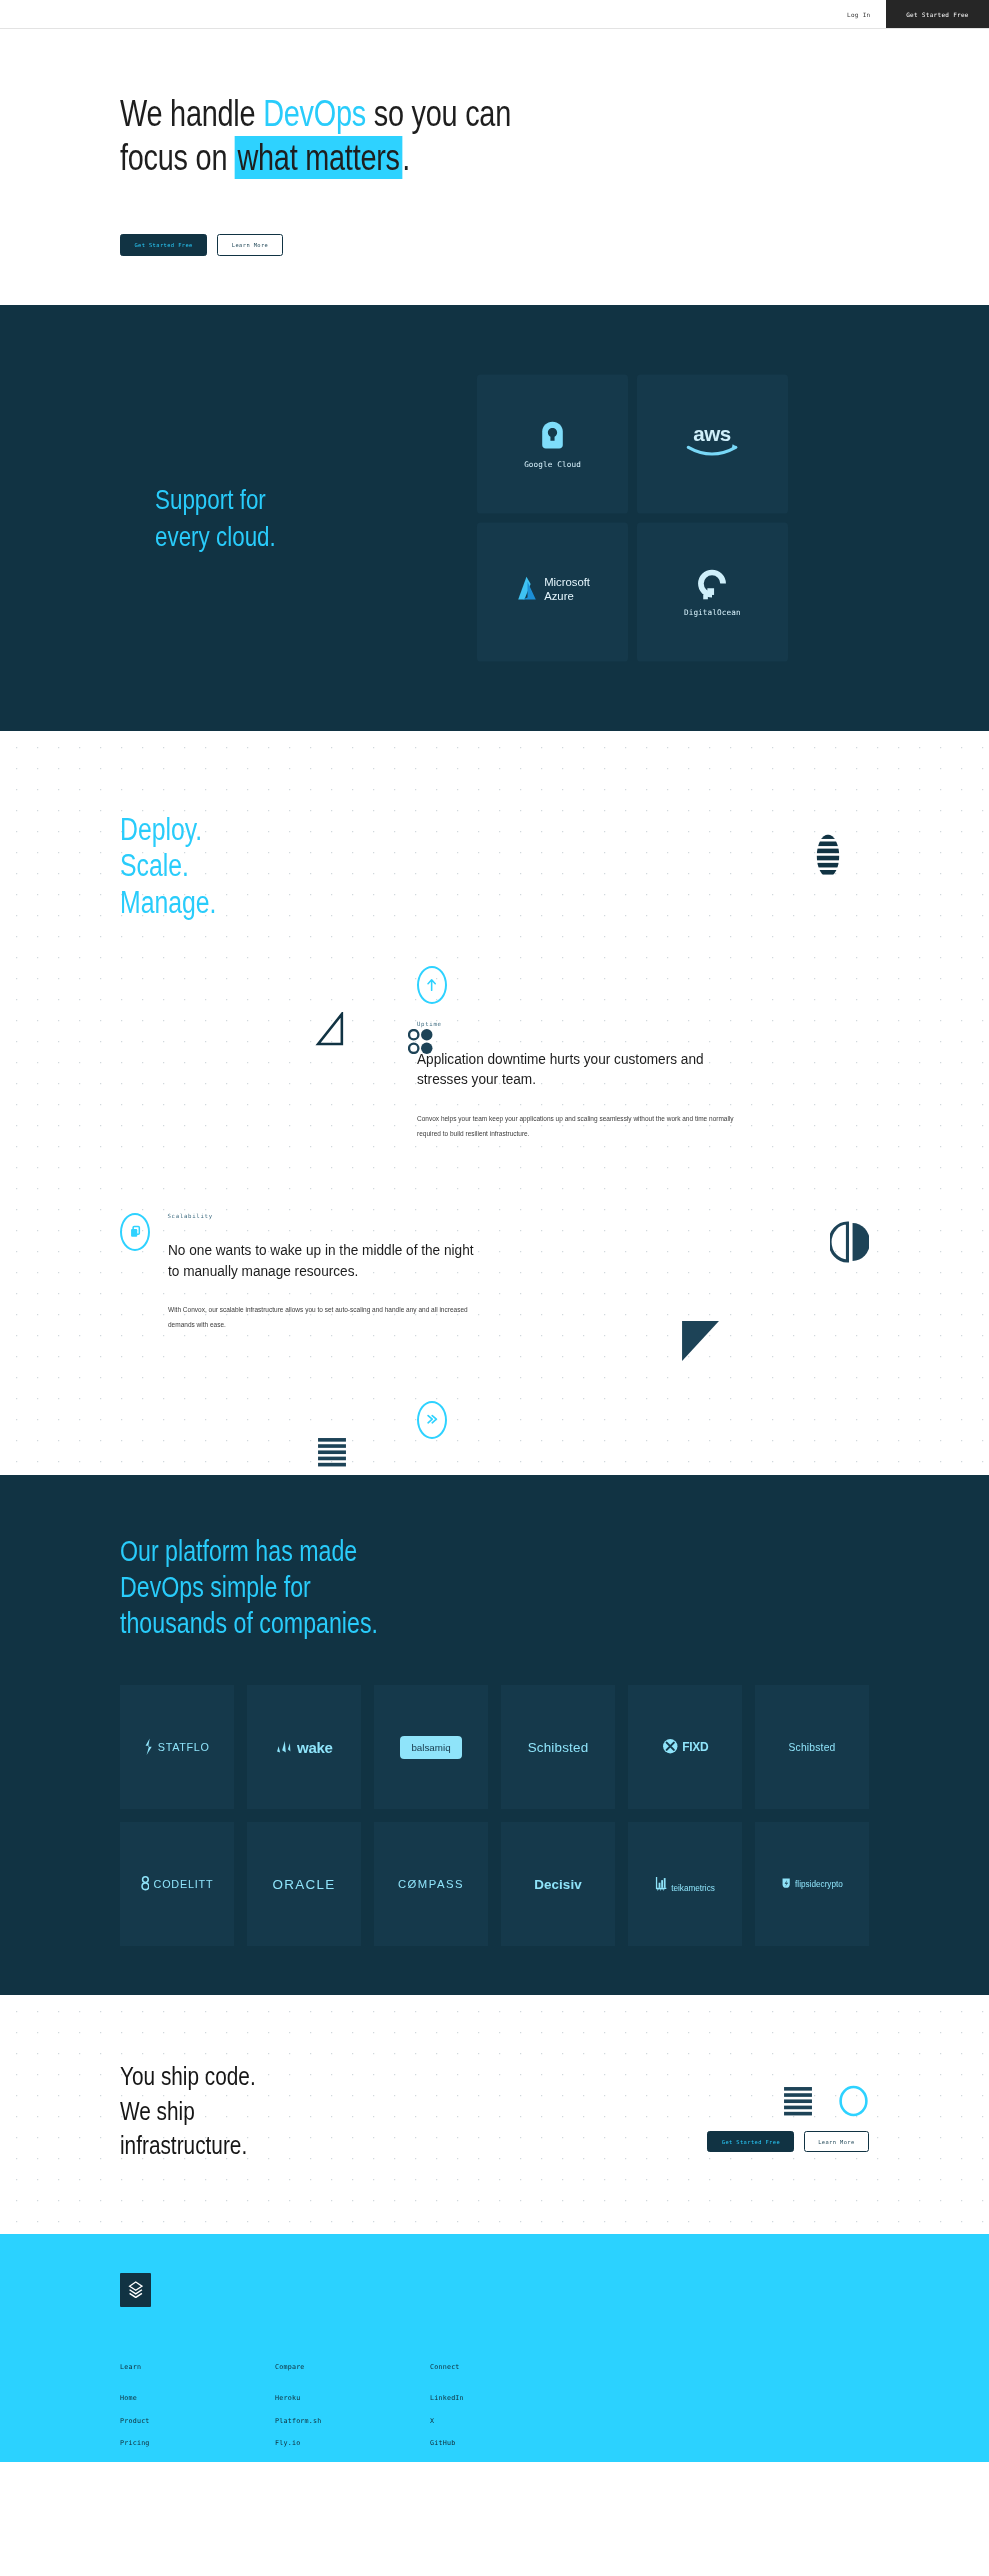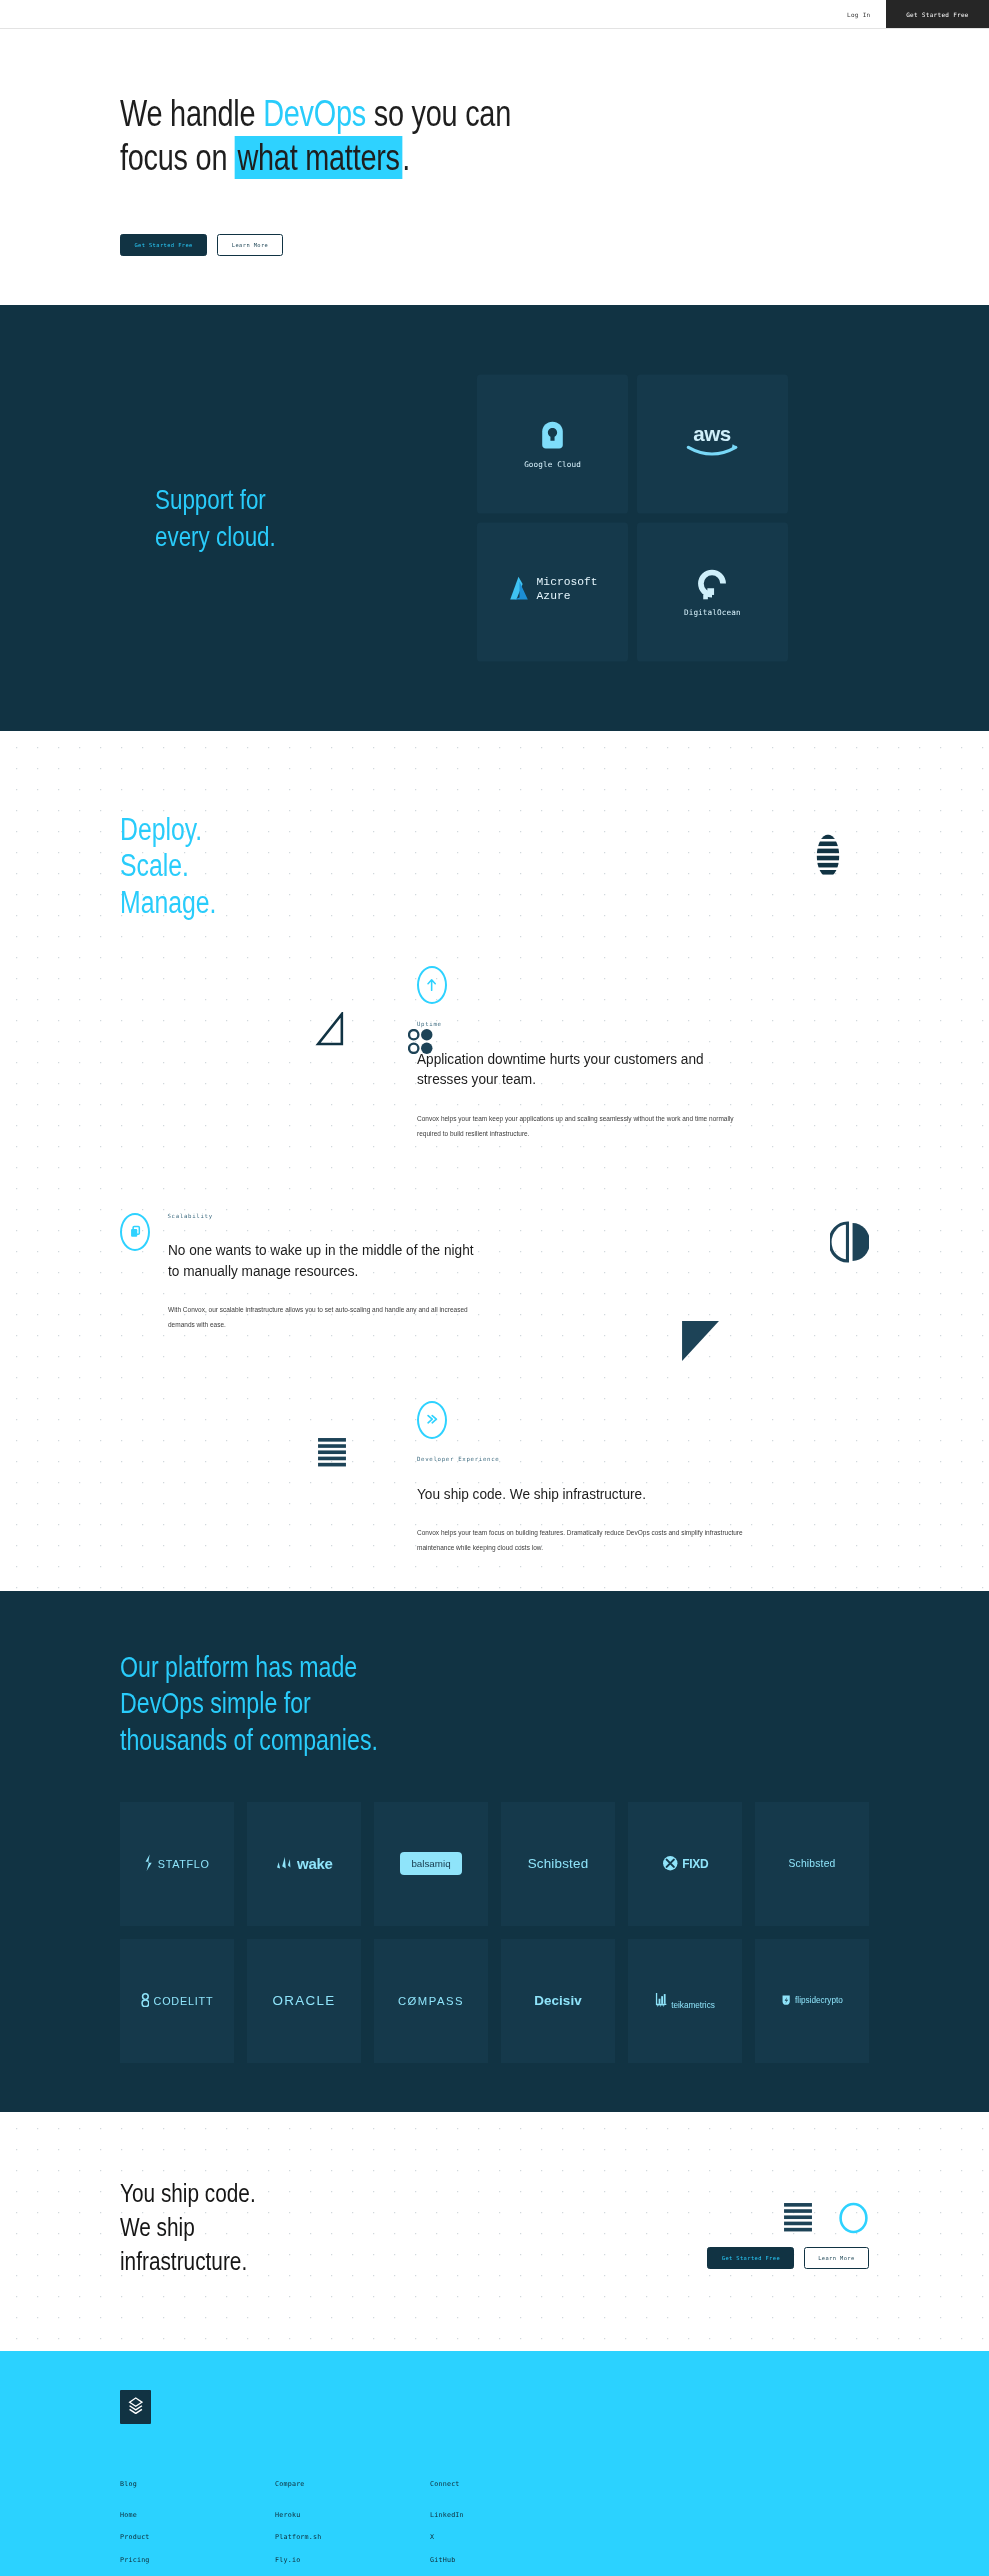--- a/index.html
+++ b/index.html
@@ -208,21 +208,21 @@
         <svg width="62" height="36" viewBox="0 0 120 70">
           <text x="60" y="38" text-anchor="middle" fill="#CFEFFA" font-family="Liberation Sans, sans-serif" font-size="40" font-weight="700" letter-spacing="-1">aws</text>
           <path d="M14 50 Q60 76 106 50" stroke="#79D8F7" stroke-width="6" fill="none" stroke-linecap="round"></path>
           <path d="M100 44 l10 6 -12 5z" fill="#79D8F7"></path>
         </svg>
       </span>
       <span class="cloud-label mono"></span>
     </div>
 
     <div class="cloud-card">
-      <span style="display:flex;align-items:center;gap:5.2px;font-family:Liberation Mono, monospace;">
+      <span style="display:flex;align-items:center;gap:5.2px;">
         <svg width="24" height="29" viewBox="0 0 46 56">
           <path d="M22 4 L6 48 H18 L30 18 Z" fill="#3FC2F2"></path>
           <path d="M24 14 L40 48 H14 L24 44 Z" fill="#1C8FD6"></path>
         </svg>
         <span style="color:#e5f6fd;font-size:11.3px;line-height:1.25;">Microsoft<br>Azure</span>
       </span>
       <span class="cloud-label mono"></span>
     </div>
 
     <div class="cloud-card">
@@ -332,25 +332,20 @@
           </g>
         </svg>
       </span>
 
       <span class="ring">
         <svg width="13.4" height="12.4" viewBox="0 0 26 24">
           <path d="M6 5 L14 12 L6 19" stroke="#2ED2FF" stroke-width="3.2" fill="none" stroke-linecap="round" stroke-linejoin="round"></path>
           <path d="M14 5 L22 12 L14 19" stroke="#2ED2FF" stroke-width="3.2" fill="none" stroke-linecap="round" stroke-linejoin="round"></path>
         </svg>
       </span>
-      <div class="f-body">
-        <div class="eyebrow mono">Developer Experience</div>
-        <div class="f-title">You ship code. We ship infrastructure.</div>
-        <p class="f-desc">Convox helps your team focus on building features. Dramatically reduce DevOps costs and simplify infrastructure maintenance while keeping cloud costs low.</p>
-      </div>
     </div>
   </section>
 </div>
 
 <section class="customers">
   <h2 class="cust-h">
     <span>Our platform has made</span><br>
     <span>DevOps simple for</span><br>
     <span>thousands of companies.</span>
   </h2>
@@ -486,21 +481,21 @@
       <svg width="15.5" height="17.5" viewBox="0 0 30 34">
         <path d="M15 2 L27 10 L15 18 L3 10 Z" fill="none" stroke="#fff" stroke-width="2.4"></path>
         <path d="M3 17 L15 25 L27 17" fill="none" stroke="#fff" stroke-width="2.8"></path>
         <path d="M3 24 L15 32 L27 24" fill="none" stroke="#fff" stroke-width="2.8"></path>
       </svg>
     </span>
   </div>
 
   <div class="footer-cols">
     <div class="fcol">
-      <div class="fcol-h mono">Blog</div>
+      <div class="fcol-h mono">Learn</div>
       <a class="mono">Home</a>
       <a class="mono">Product</a>
       <a class="mono">Pricing</a>
 
     </div>
     <div class="fcol">
       <div class="fcol-h mono">Compare</div>
       <a class="mono">Heroku</a>
       <a class="mono">Platform.sh</a>
       <a class="mono">Fly.io</a>

